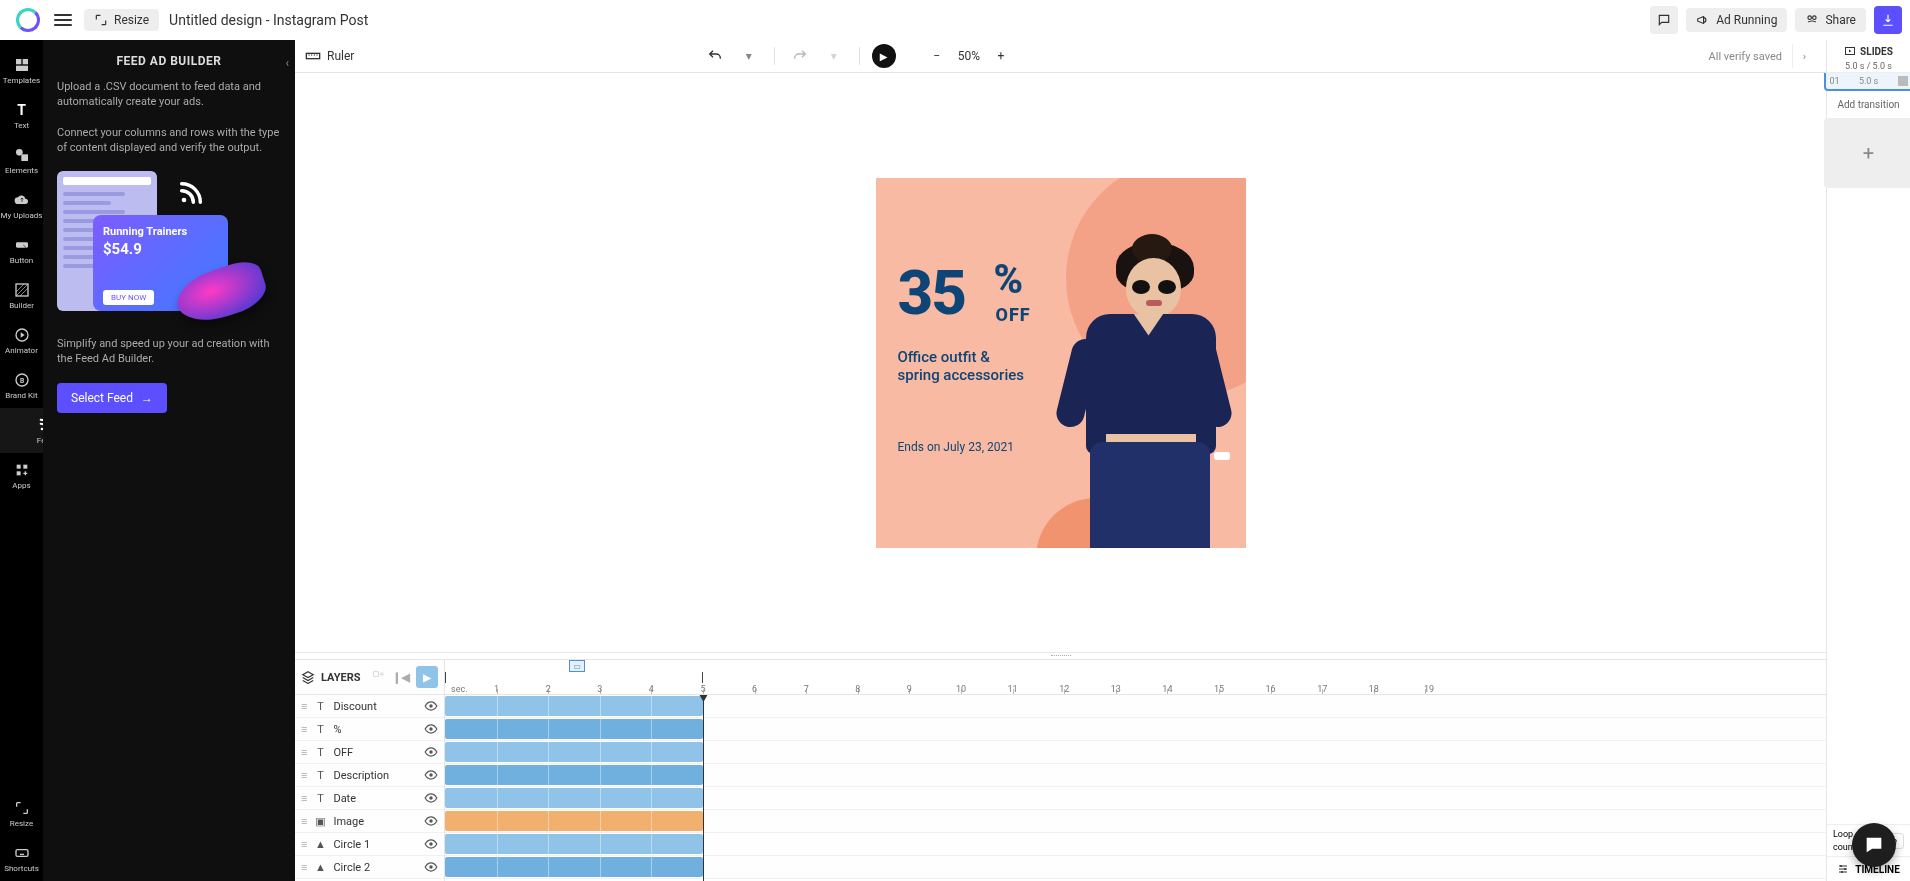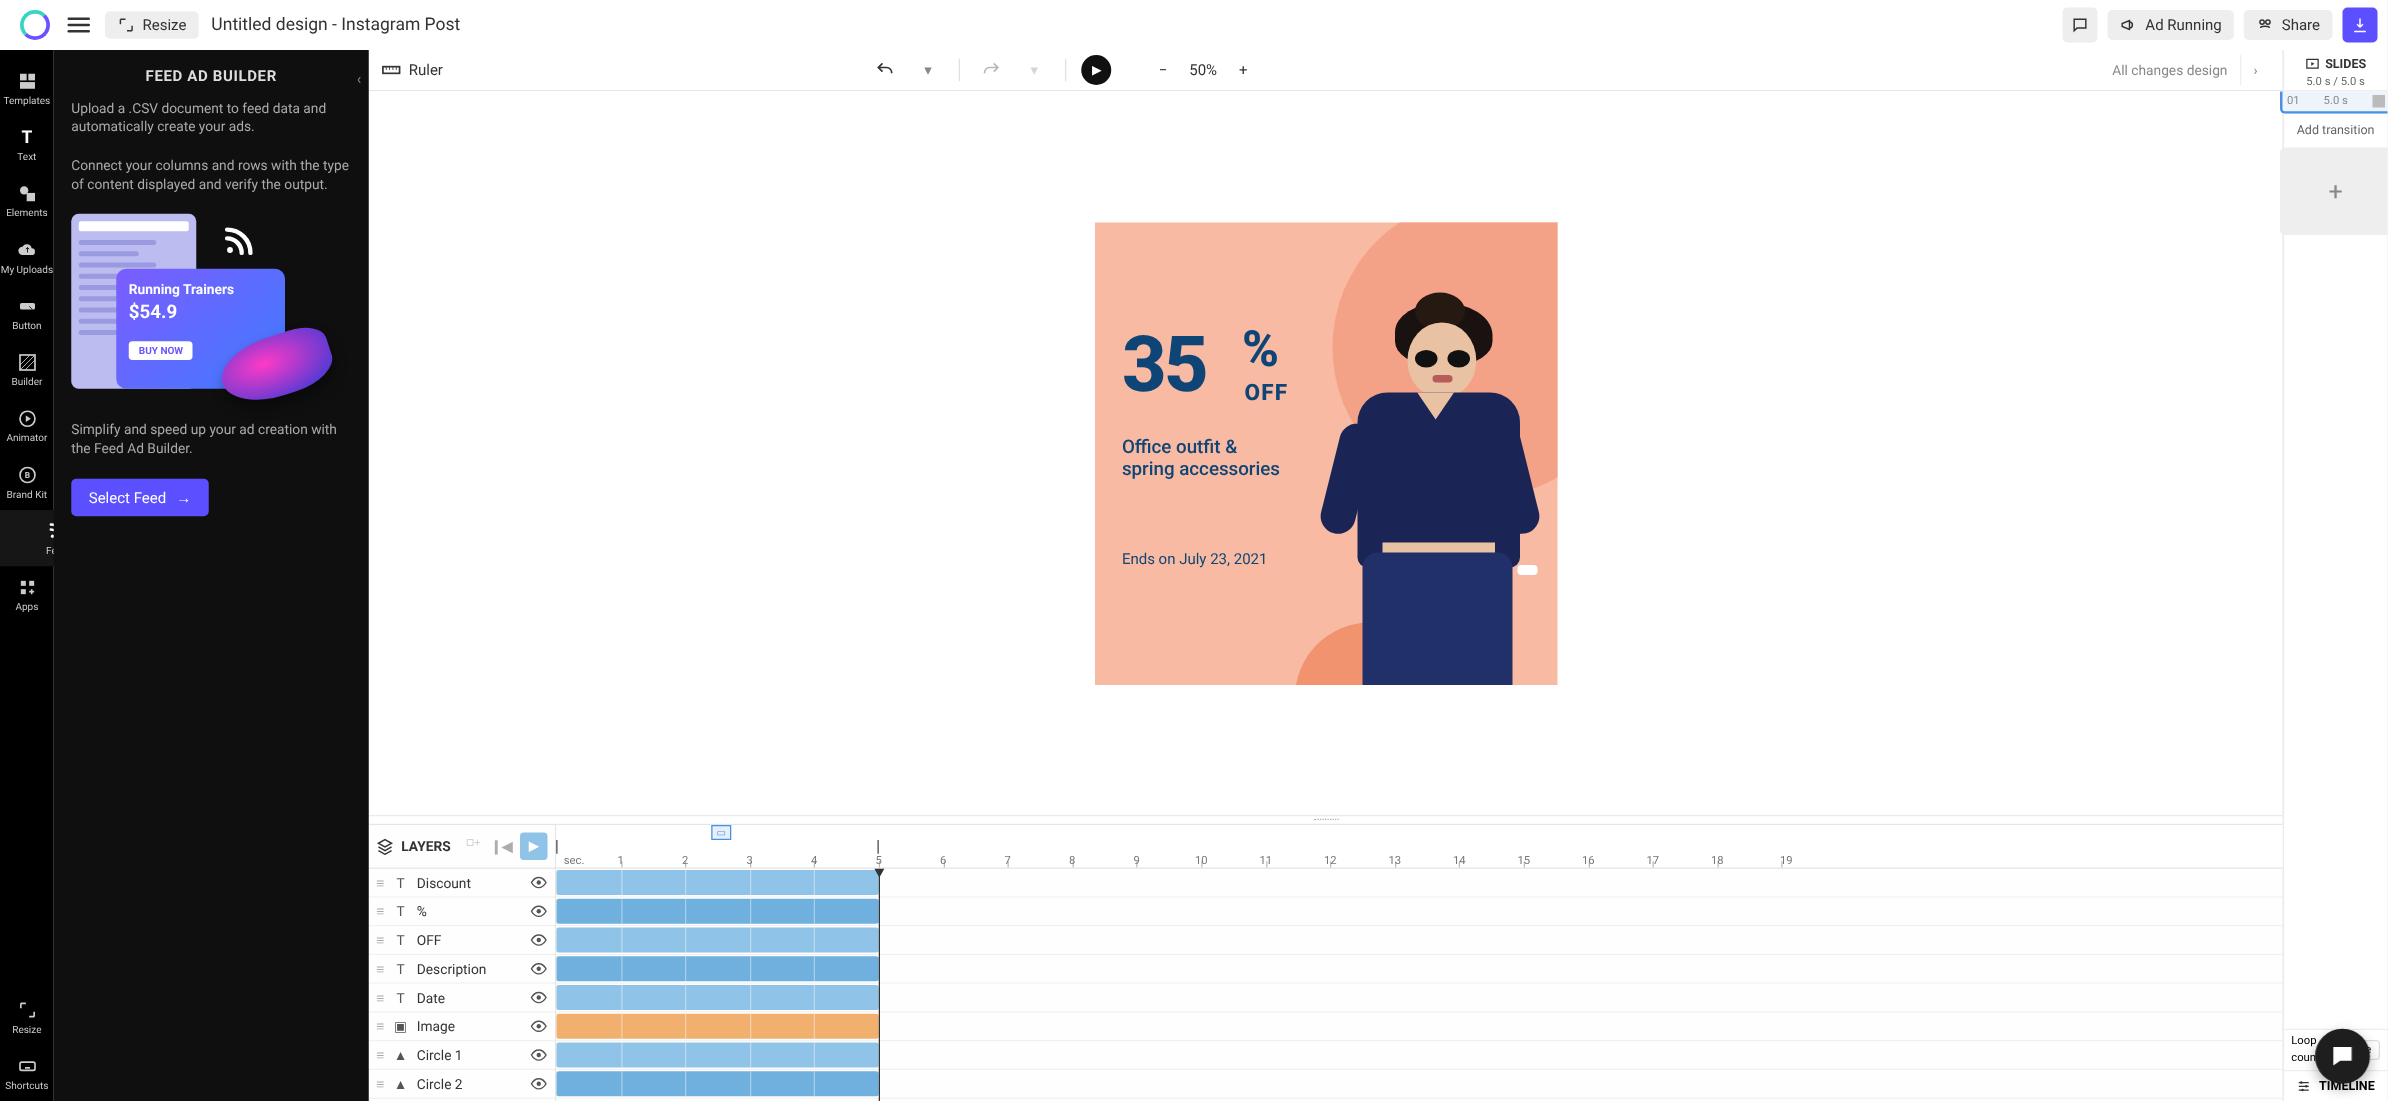--- a/index.html
+++ b/index.html
@@ -35,21 +35,21 @@
   .sidepanel p { font-size:11px; line-height:1.35; color:#aaa; margin-bottom:16px; }
   .collapse-caret { position:absolute; right:6px; top:16px; color:#888; font-size:12px; cursor:pointer; }
   .panel-illustration { position:relative; height:150px; margin-bottom:16px; }
   .ill-sheet { width:100px; height:140px; background:#bcbcf0; border-radius:6px; padding:6px; display:flex; flex-direction:column; gap:5px; }
   .ill-sheet-row { height:4px; background:#9a9ae0; border-radius:2px; width:70%; }
   .ill-sheet-hdr { height:8px; background:#fff; border-radius:2px; margin-bottom:2px; }
   .ill-rss { position:absolute; left:120px; top:8px; color:#fff; font-size:30px; }
   .ill-card { position:absolute; left:36px; top:44px; width:135px; height:96px; border-radius:8px; background:linear-gradient(135deg,#7c5cff,#3f7bff); padding:10px; color:#fff; }
   .ill-card .t1 { font-size:11px; font-weight:700; }
   .ill-card .t2 { font-size:15px; font-weight:700; margin-top:2px; }
-  .ill-card .buy { background:#fff; color:#6b53ff; font-size:8px; font-weight:700; border-radius:3px; padding:3px 8px; display:inline-block; margin-top:15px;}
+  .ill-card .buy { background:#fff; color:#6b53ff; font-size:8px; font-weight:400; border-radius:3px; padding:3px 8px; display:inline-block; margin-top:32px;}
   .ill-shoe { position:absolute; right:-38px; bottom:-6px; width:90px; height:48px; border-radius:50% 30% 40% 50%; background:radial-gradient(ellipse at 40% 40%, #ff3ac7, #2b3ad6); transform:rotate(-18deg); box-shadow:0 6px 10px rgba(0,0,0,.4);}
   .select-feed-btn { background:#5c4fff; color:#fff; font-size:12px; border-radius:4px; padding:8px 14px; display:inline-flex; align-items:center; gap:8px; cursor:pointer; }
 
   
   .center { flex:1; display:flex; flex-direction:column; min-width:0; background:#fff;}
 
   
   .canvasbar { height:33px; border-bottom:1px solid #e5e5e5; display:flex; align-items:center; padding:0 10px; background:#fff; font-size:12px; color:#333;}
   .ruler-btn { display:flex; align-items:center; gap:6px; cursor:pointer; }
   .cb-center { margin-left:auto; margin-right:auto; display:flex; align-items:center; gap:8px;}
@@ -363,21 +363,21 @@
             </div>
           <div class="cb-iconbtn" style="opacity:.35;color:#888;">▾</div>
           <div class="cb-sep"></div>
           <div class="play-circle">▶</div>
           <div style="width:12px"></div>
           <div class="cb-iconbtn">−</div>
           <div class="zoom">50%</div>
           <div class="cb-iconbtn">+</div>
         </div>
         <div class="cb-right">
-          <span>All changes design</span>
+          <span>All verify saved</span>
           <div class="cb-expand">›</div>
         </div>
       </div>
 
       <div class="canvas-stage">
         <div class="artboard">
           <div class="big-circle"></div>
           <div class="small-circle"></div>
           <div class="model">
             <div class="model-hair"></div>

